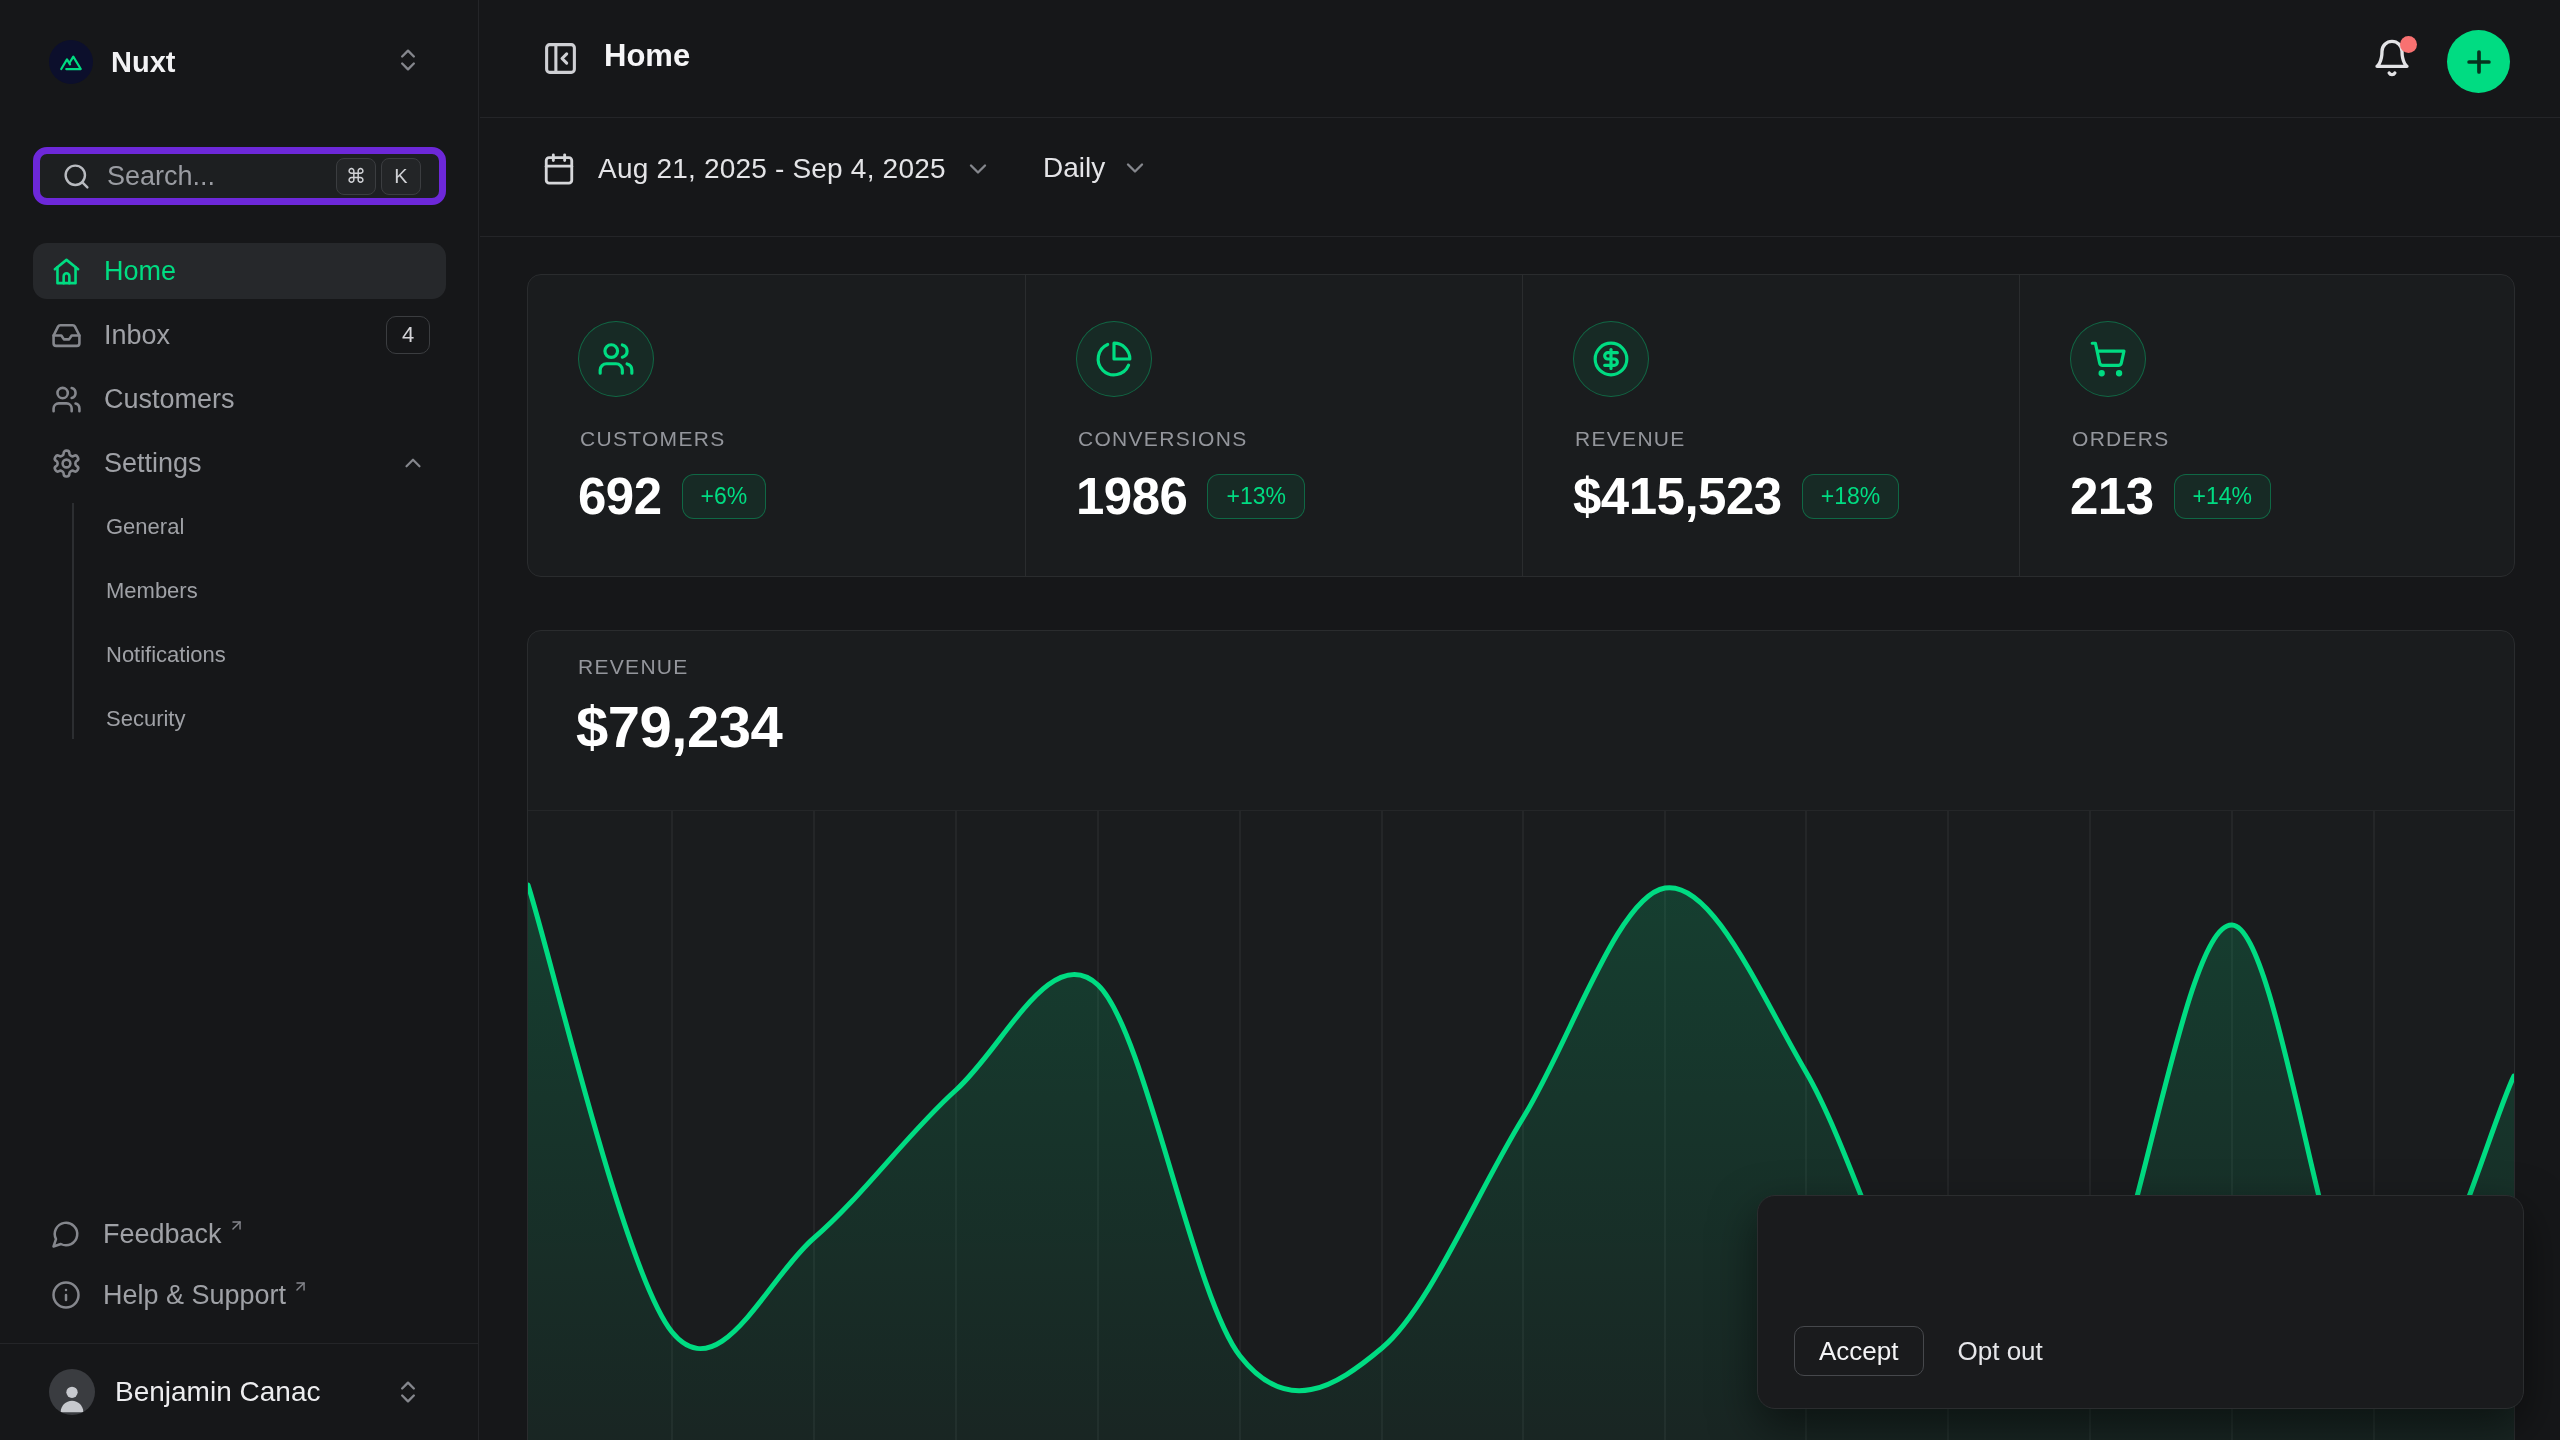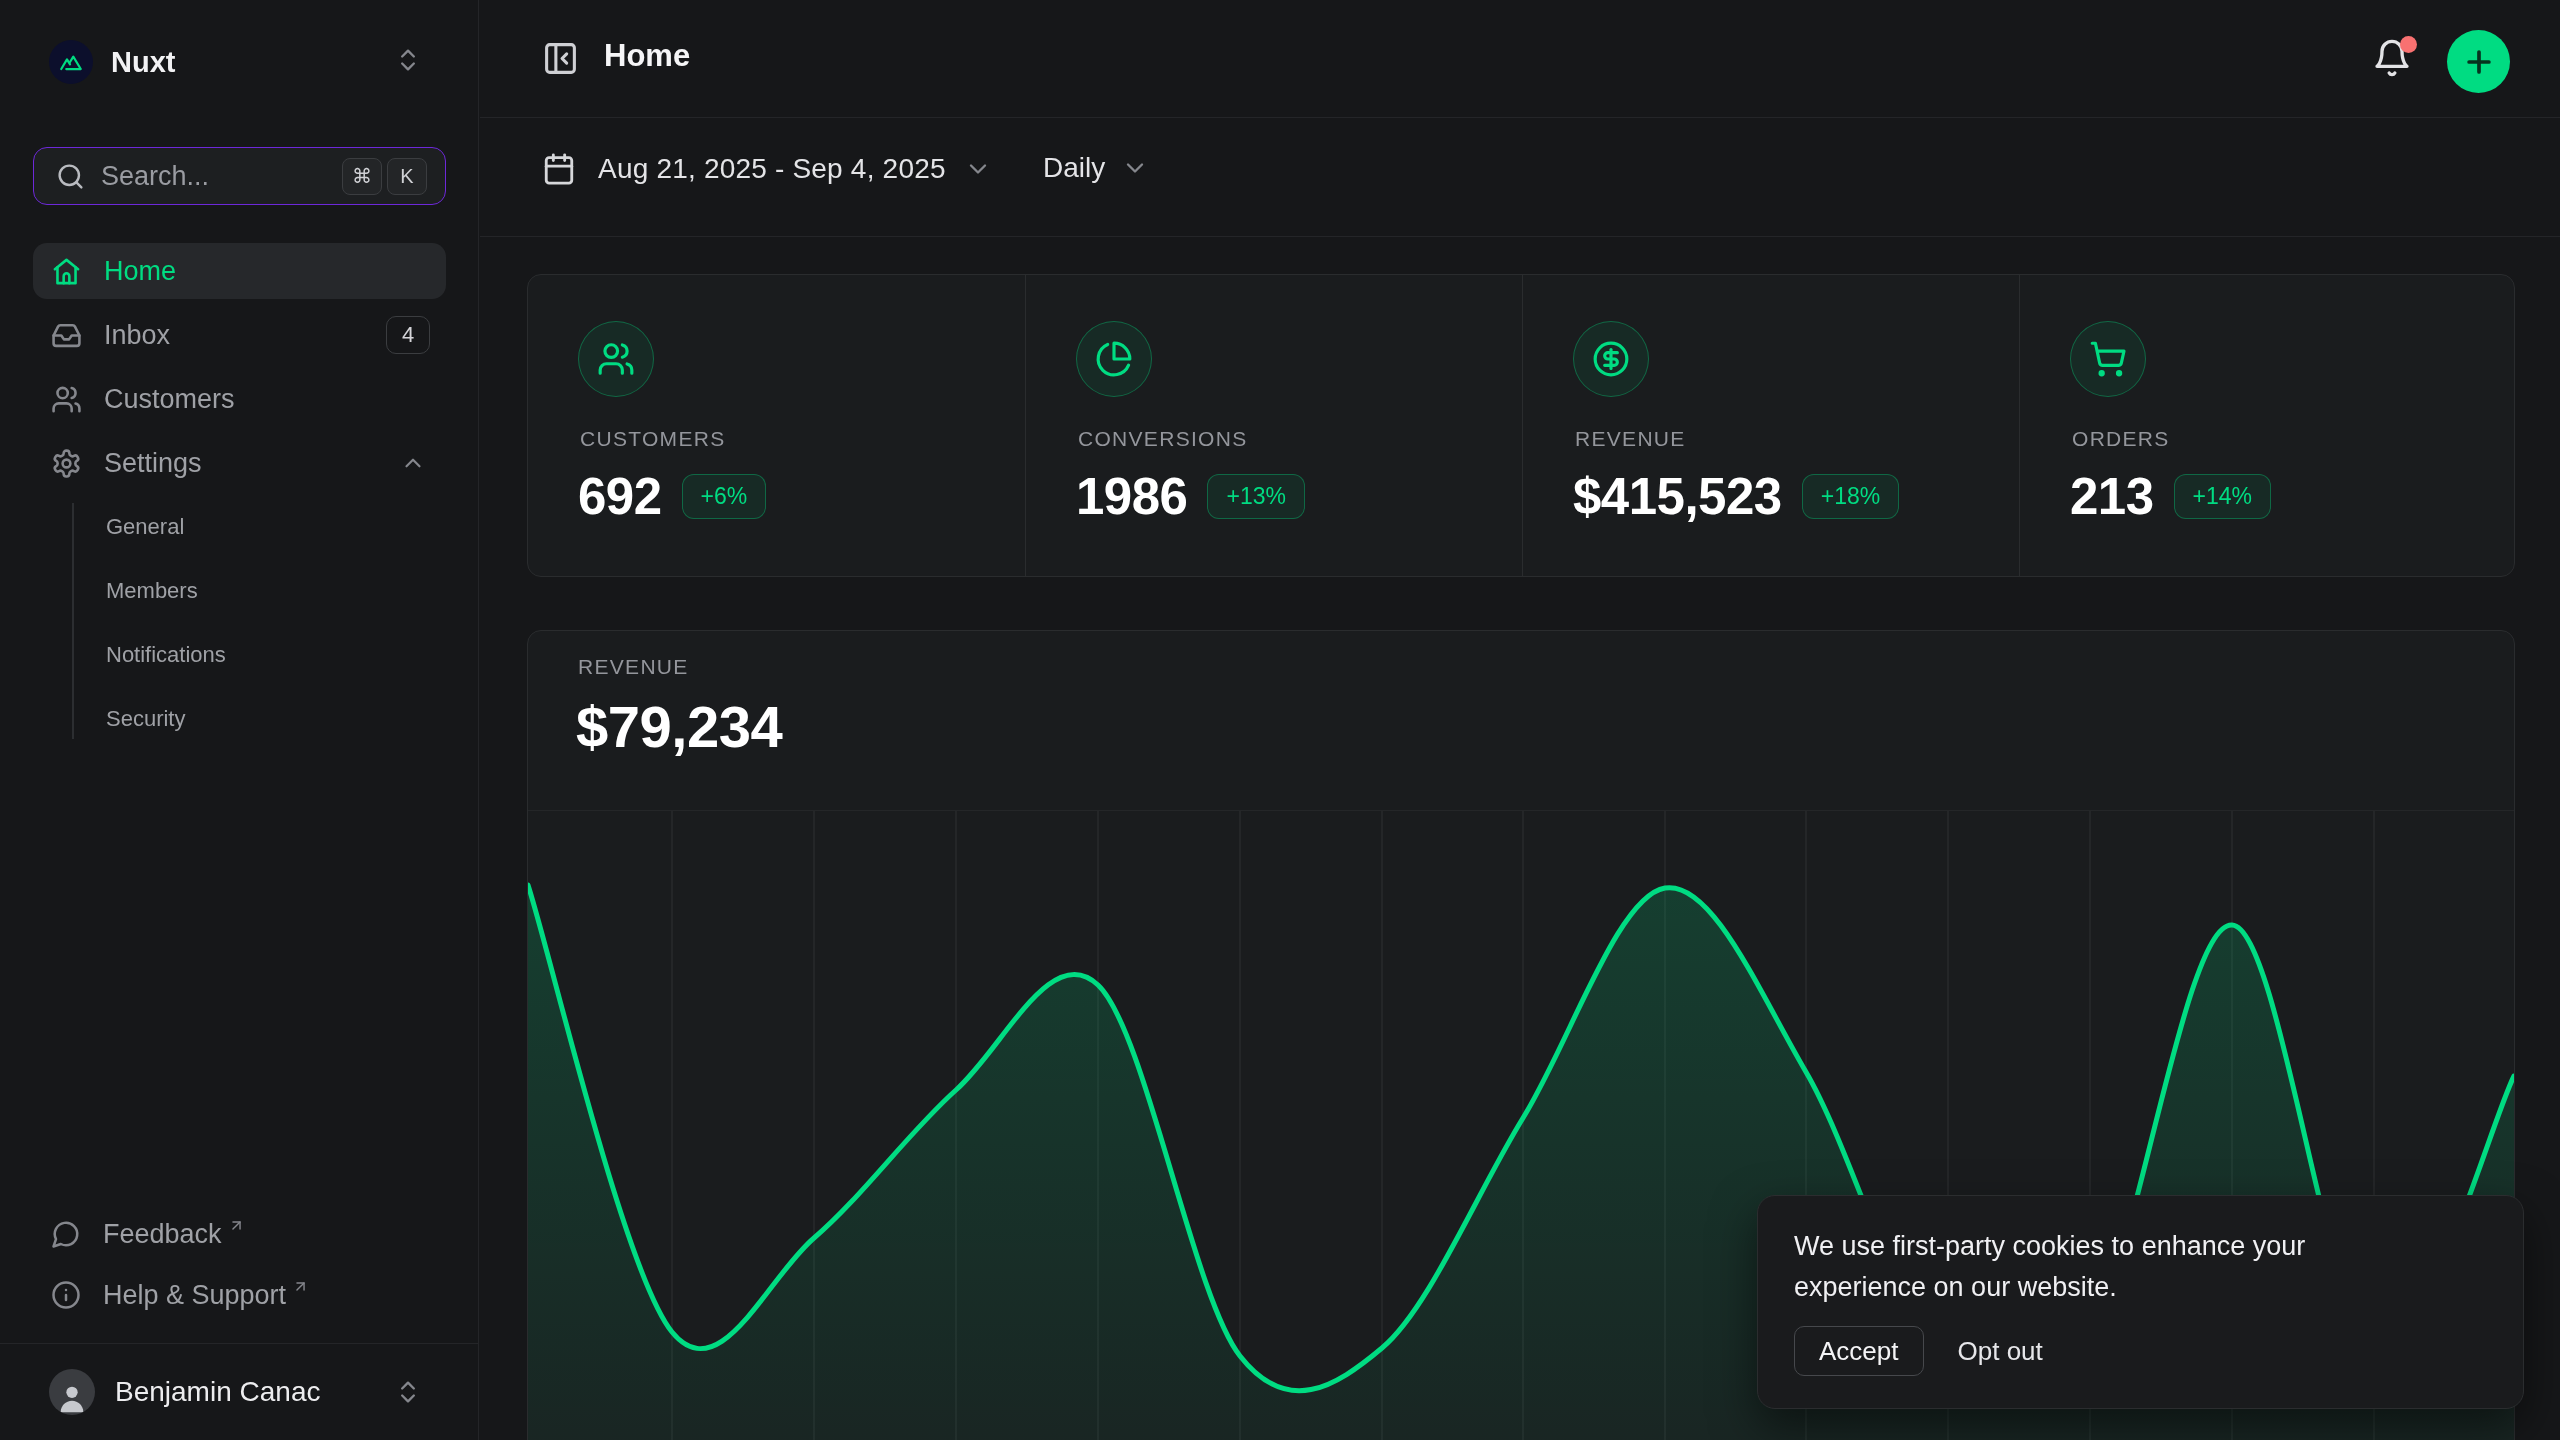--- a/index.html
+++ b/index.html
@@ -13,21 +13,21 @@
   .logo-row { position:absolute; left:33px; top:30px; width:413px; height:64px;
     display:flex; align-items:center; border-radius:12px; cursor:pointer; }
   .logo-circle { width:44px; height:44px; border-radius:50%; background:#0c0f2c;
     display:flex; align-items:center; justify-content:center; margin-left:16px; }
   .logo-circle svg { width:26px; height:26px; color:#00dc82; }
   .logo-name { margin-left:18px; font-size:29px; font-weight:700; color:#f2f2f4; }
   .logo-selector { position:absolute; right:24px; color:#85878d; }
   .logo-selector svg { width:28px; height:28px; }
 
   .searchbar { position:absolute; left:33px; top:147px; width:413px; height:58px;
-    background:#1d1f21; border:1px solid #6d28d9; border-radius:14px;
+    background:#1d1f21; border:7px solid #6d28d9; border-radius:14px;
     display:flex; align-items:center; cursor:text; }
   .searchbar .s-icon { margin-left:22px; color:#b9bbc0; display:flex; }
   .searchbar .s-icon svg { width:29px; height:29px; }
   .searchbar .s-text { margin-left:16px; font-size:27px; color:#9a9ca2; flex:1; }
   .kbd { width:40px; height:37px; background:#232527; border:1px solid #3b3d40;
     border-radius:8px; display:flex; align-items:center; justify-content:center;
     font-size:20px; color:#cfd0d4; margin-right:5px; }
   .kbd:last-child { margin-right:18px; }
 
   .nav-item { position:absolute; left:33px; width:413px; height:56px; border-radius:14px;
@@ -414,23 +414,19 @@
             <line x1="2374" y1="810" x2="2374" y2="1440" stroke="#242628" stroke-width="2"></line>
           </g>
         <line x1="528" y1="810.5" x2="2514" y2="810.5" stroke="#242628" stroke-width="1"></line>
         <path id="area-path" fill="url(#areaGrad)" stroke="none" d="M528 885 C552.0 959.5 624.3 1273.2 672 1332 C719.7 1390.8 766.7 1278.3 814 1238 C861.3 1197.7 908.7 1132.2 956 1090 C1003.3 1047.8 1050.7 940.7 1098 985 C1145.3 1029.3 1192.7 1295.5 1240 1356 C1287.3 1416.5 1334.8 1387.7 1382 1348 C1429.2 1308.3 1475.8 1194.7 1523 1118 C1570.2 1041.3 1617.8 895.7 1665 888 C1712.2 880.3 1758.8 991.3 1806 1072 C1853.2 1152.7 1900.7 1328.0 1948 1372 C1995.3 1416.0 2042.7 1410.5 2090 1336 C2137.3 1261.5 2184.7 922.7 2232 925 C2279.3 927.3 2327.0 1324.8 2374 1350 C2421.0 1375.2 2490.7 1121.7 2514 1076 L2514 1440 L528 1440 Z"></path>
         <path id="line-path" fill="none" stroke-width="5" stroke-linecap="round" stroke-linejoin="round" d="M528 885 C552.0 959.5 624.3 1273.2 672 1332 C719.7 1390.8 766.7 1278.3 814 1238 C861.3 1197.7 908.7 1132.2 956 1090 C1003.3 1047.8 1050.7 940.7 1098 985 C1145.3 1029.3 1192.7 1295.5 1240 1356 C1287.3 1416.5 1334.8 1387.7 1382 1348 C1429.2 1308.3 1475.8 1194.7 1523 1118 C1570.2 1041.3 1617.8 895.7 1665 888 C1712.2 880.3 1758.8 991.3 1806 1072 C1853.2 1152.7 1900.7 1328.0 1948 1372 C1995.3 1416.0 2042.7 1410.5 2090 1336 C2137.3 1261.5 2184.7 922.7 2232 925 C2279.3 927.3 2327.0 1324.8 2374 1350 C2421.0 1375.2 2490.7 1121.7 2514 1076" stroke="#00dc82"></path>
       </svg>
     </div>
   </section>
 
   <div class="cookie">
-    <div class="cookie-text">
-      <div>We use first-party cookies to enhance your</div>
-      <div>experience on our website.</div>
-    </div>
     <div class="cookie-actions">
       <button class="cookie-accept">Accept</button>
       <button class="cookie-optout">Opt out</button>
     </div>
   </div>
 
 </div>
 
 </body></html>

